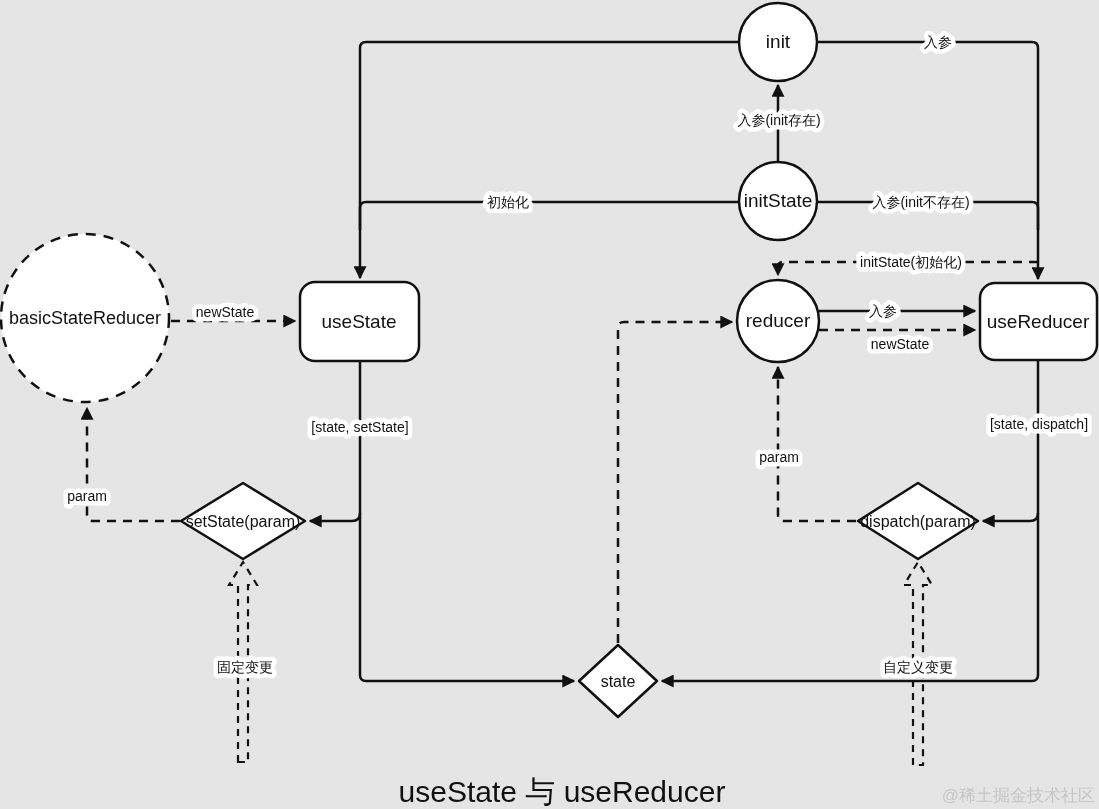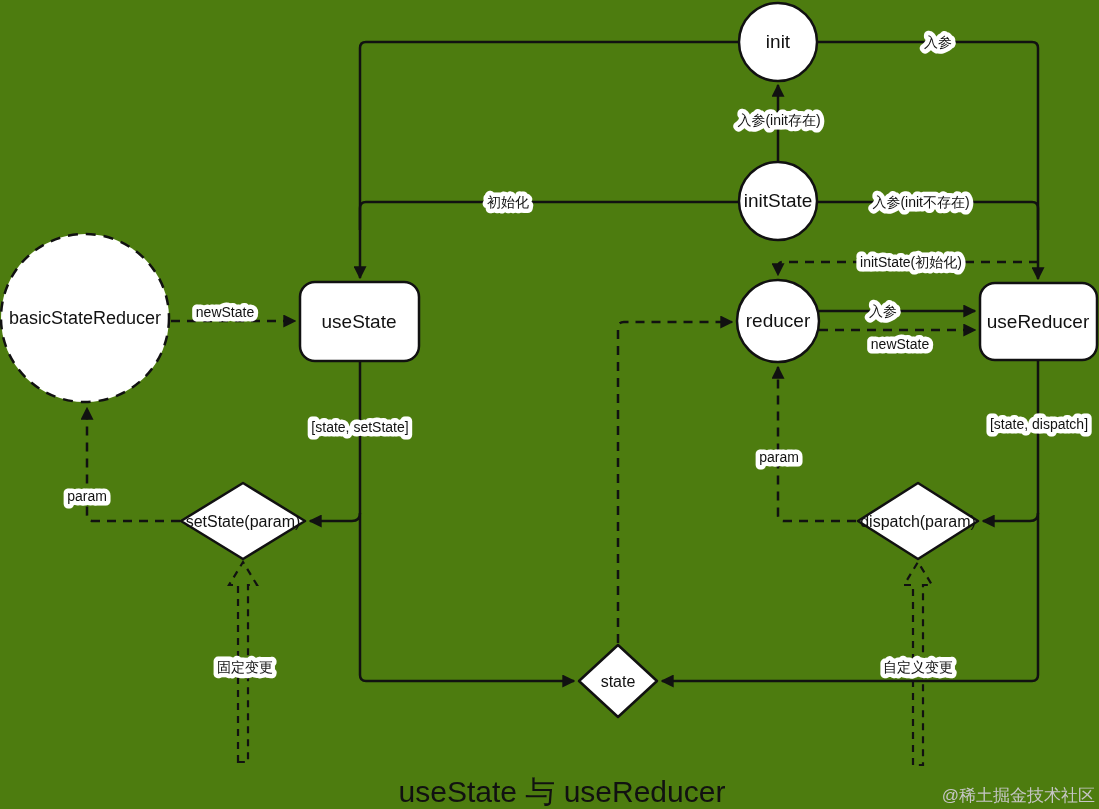--- a/index.html
+++ b/index.html
@@ -4,21 +4,21 @@
 <style>
   html, body {
     margin: 0;
     padding: 0;
     background: #ffffff;
   }
   .stage {
     position: relative;
     width: 1099px;
     height: 809px;
-    background: #4d7c0f;
+    background: #e5e5e5;
     overflow: hidden;
   }
   svg { display: block; }
   text {
     font-family: "Liberation Sans", "DejaVu Sans", sans-serif;
     fill: #111111;
   }
   .edge-solid {
     fill: none;
     stroke: #111111;

